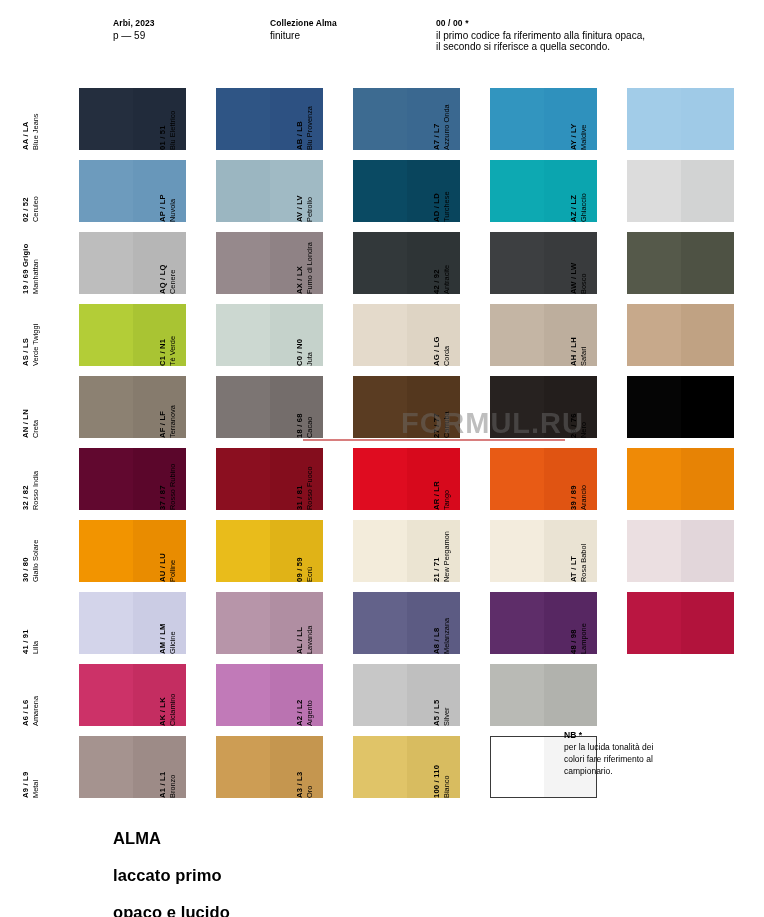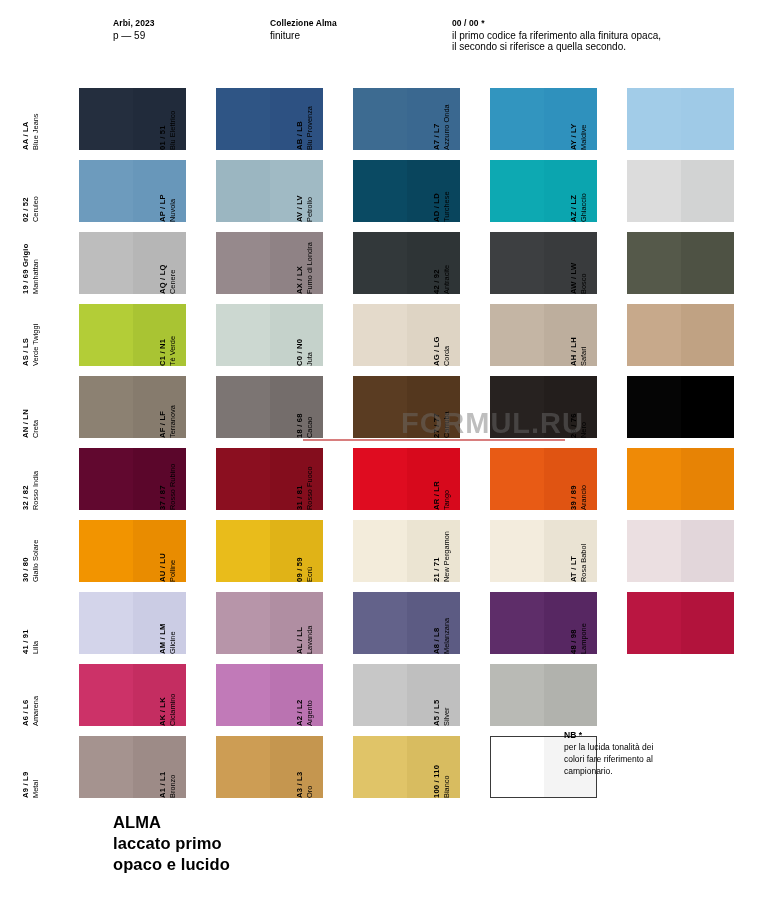--- a/index.html
+++ b/index.html
@@ -19,21 +19,21 @@
   
   .header {
     position: absolute;
     left: 0; top: 0;
     width: 764px;
     height: 80px;
   }
   .hdr-block { position: absolute; top: 18px; }
   .hdr-block.b1 { left: 113px; }
   .hdr-block.b2 { left: 270px; }
-  .hdr-block.b3 { left: 452px; }
+  .hdr-block.b3 { left: 436px; }
   .hdr-title {
     font-size: 8.5px;
     font-weight: bold;
     letter-spacing: 0.1px;
     line-height: 11.5px;
     white-space: nowrap;
   }
   .hdr-sub {
     font-size: 10px;
     font-weight: normal;
@@ -124,21 +124,21 @@
   
   .bottom-title {
     position: absolute;
     left: 113px;
     top: 812px;
     font-weight: bold;
     font-size: 16.5px;
     line-height: 21px;
     letter-spacing: 0.1px;
   }
-  .bottom-title span { display: block; }
+  .bottom-title span { display: block; margin-top: 16px; }
 
   
   .watermark {
     position: absolute;
     left: 284px;
     top: 408px;
     width: 300px;
     pointer-events: none;
     text-align: center;
   }

